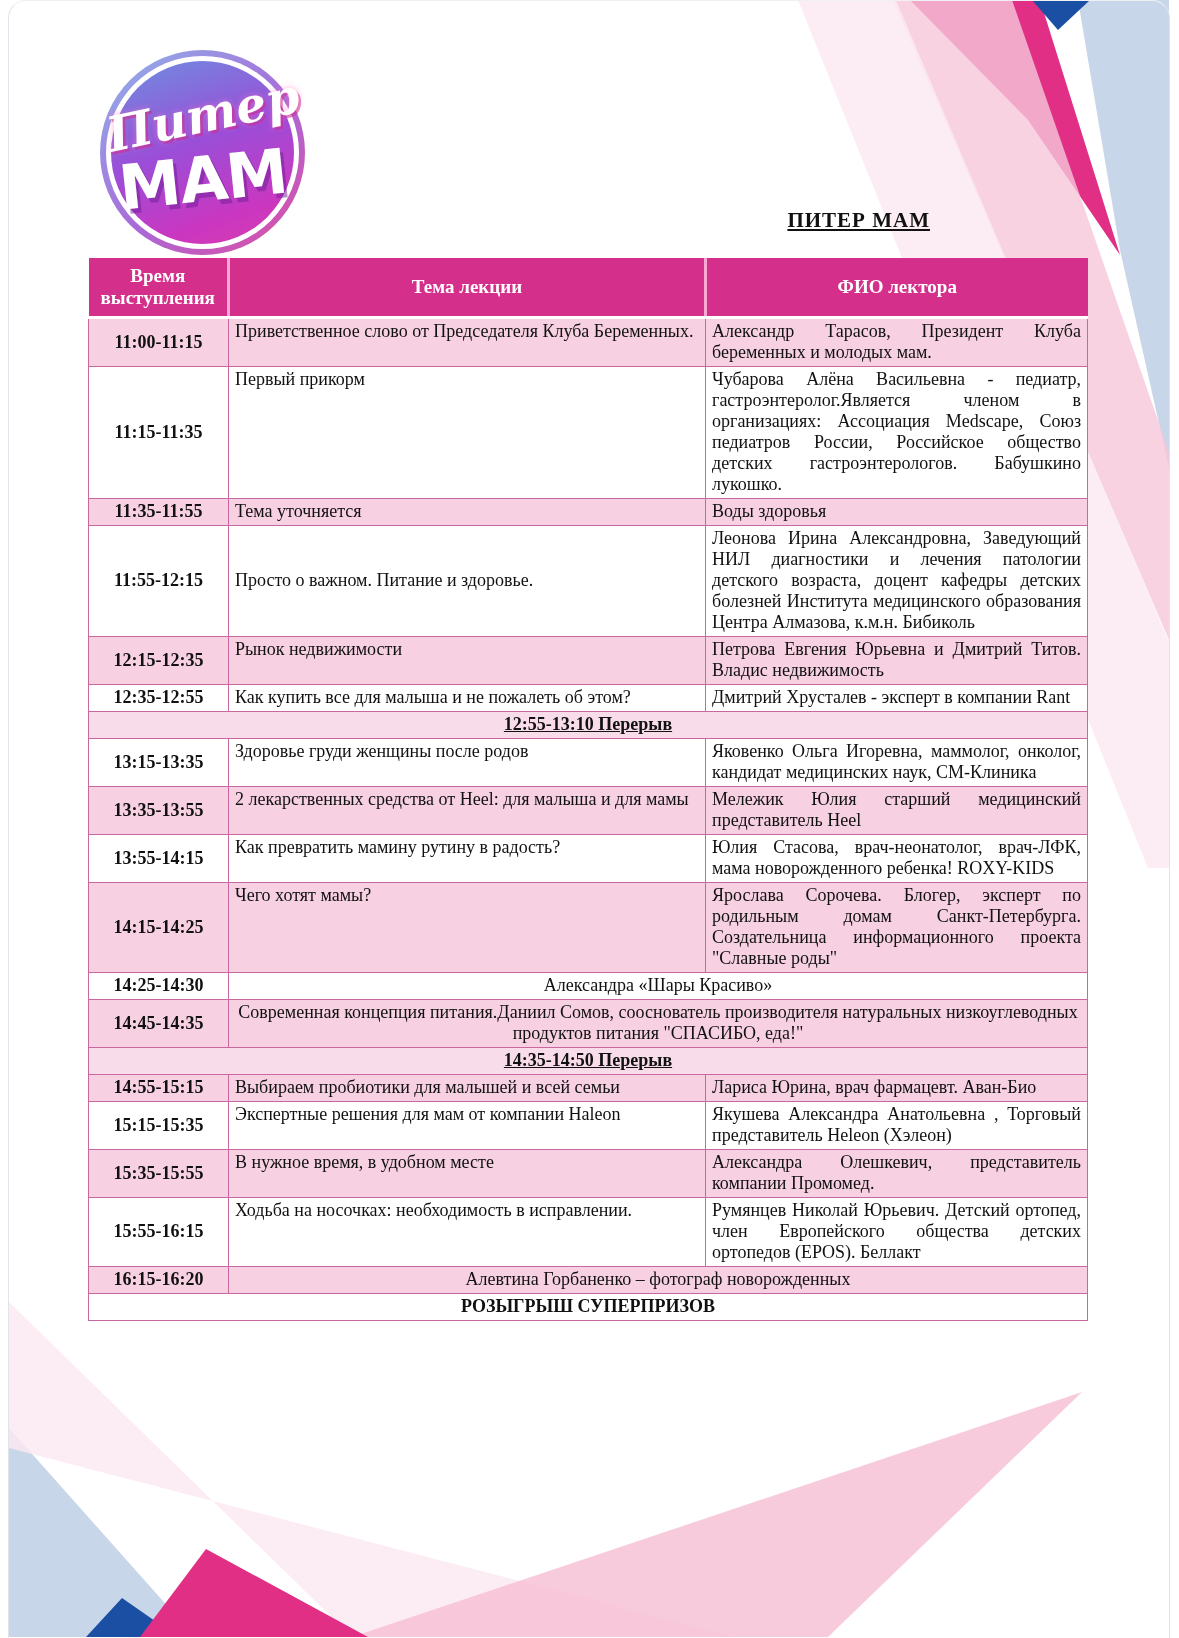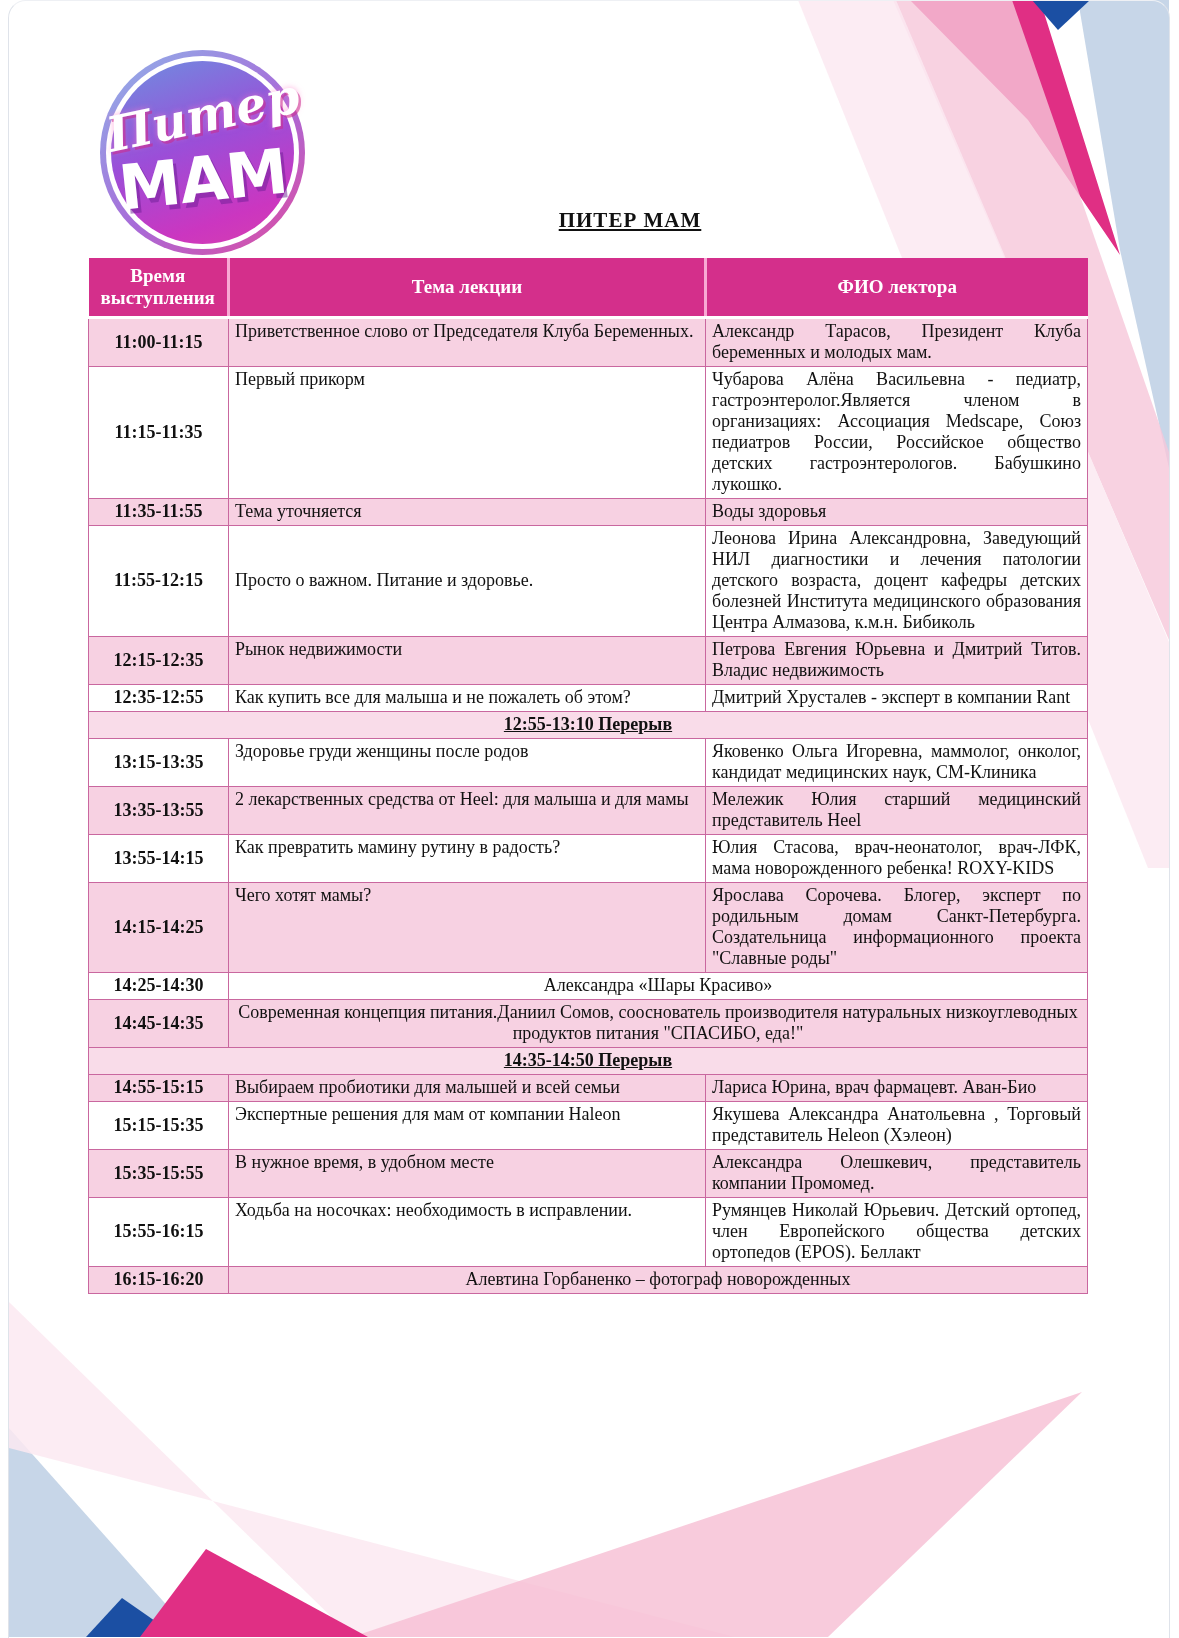--- a/index.html
+++ b/index.html
@@ -51,21 +51,21 @@
   }
   .logo-mam{
     position:absolute;left:50%;top:82px;transform:translateX(-50%) rotate(-6deg);
     font-family:"DejaVu Sans","Liberation Sans",sans-serif;font-weight:800;
     font-size:62px;letter-spacing:-1px;color:#ffffff;white-space:nowrap;
     text-shadow:3px 5px 0 rgba(110,30,150,0.5);
   }
 
   
   .doc-title{
-    position:absolute;left:330px;top:208px;width:600px;text-align:center;
+    position:absolute;left:330px;top:208px;width:600px;text-align:right;
     font-size:21px;font-weight:bold;text-decoration:underline;letter-spacing:1px;
   }
 
   
   .sched-table{
     position:absolute;left:88px;top:258px;width:999px;
     border-collapse:collapse;table-layout:fixed;background:#ffffff;padding-left:39px;
   }
   .sched-table th{
     background:#d42f8b;color:#ffffff;font-weight:bold;font-size:19px;
@@ -211,18 +211,21 @@
         </tr>
         <tr class="bg-white">
           <td class="c-time">15:55-16:15</td>
           <td class="c-topic">Ходьба на носочках: необходимость в исправлении.</td>
           <td class="c-lect">Румянцев Николай Юрьевич. Детский ортопед, член Европейского общества детских ортопедов (EPOS). Беллакт</td>
         </tr>
         <tr class="bg-pink">
           <td class="c-time">16:15-16:20</td>
           <td class="c-merged" colspan="2">Алевтина Горбаненко – фотограф новорожденных</td>
         </tr>
+        <tr class="bg-white">
+          <td class="c-full" colspan="3">РОЗЫГРЫШ СУПЕРПРИЗОВ</td>
+        </tr>
       </tbody>
   </table>
 
 </div>
 
 <div class="page-frame"></div>
 
 </body></html>

